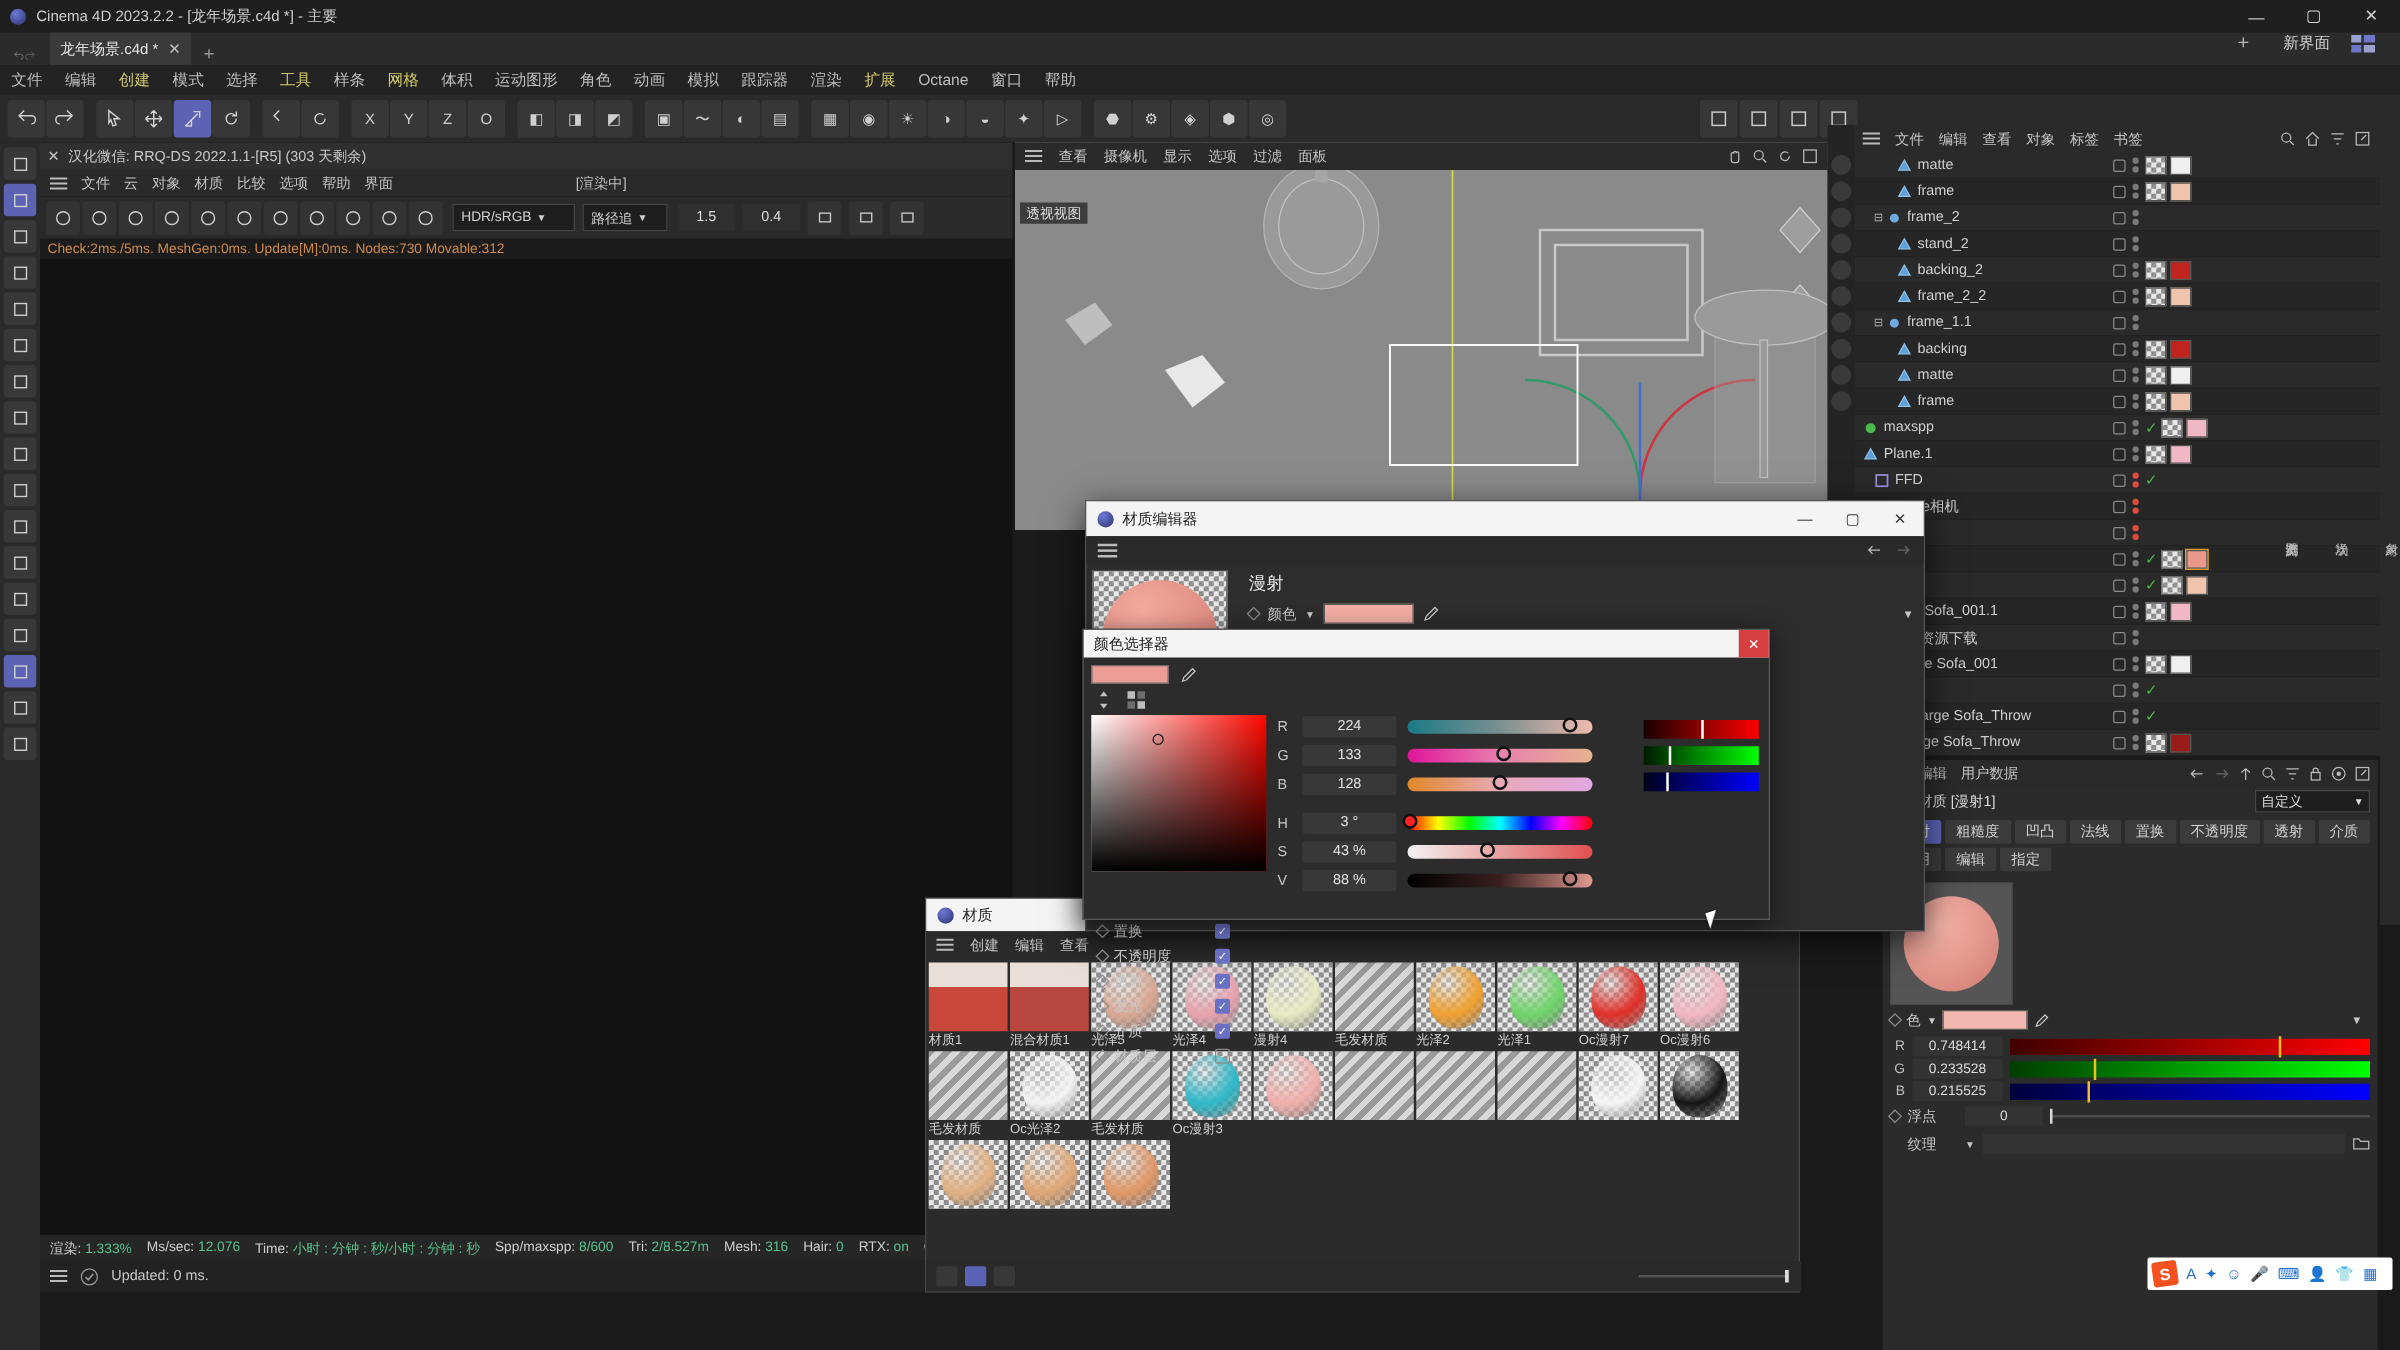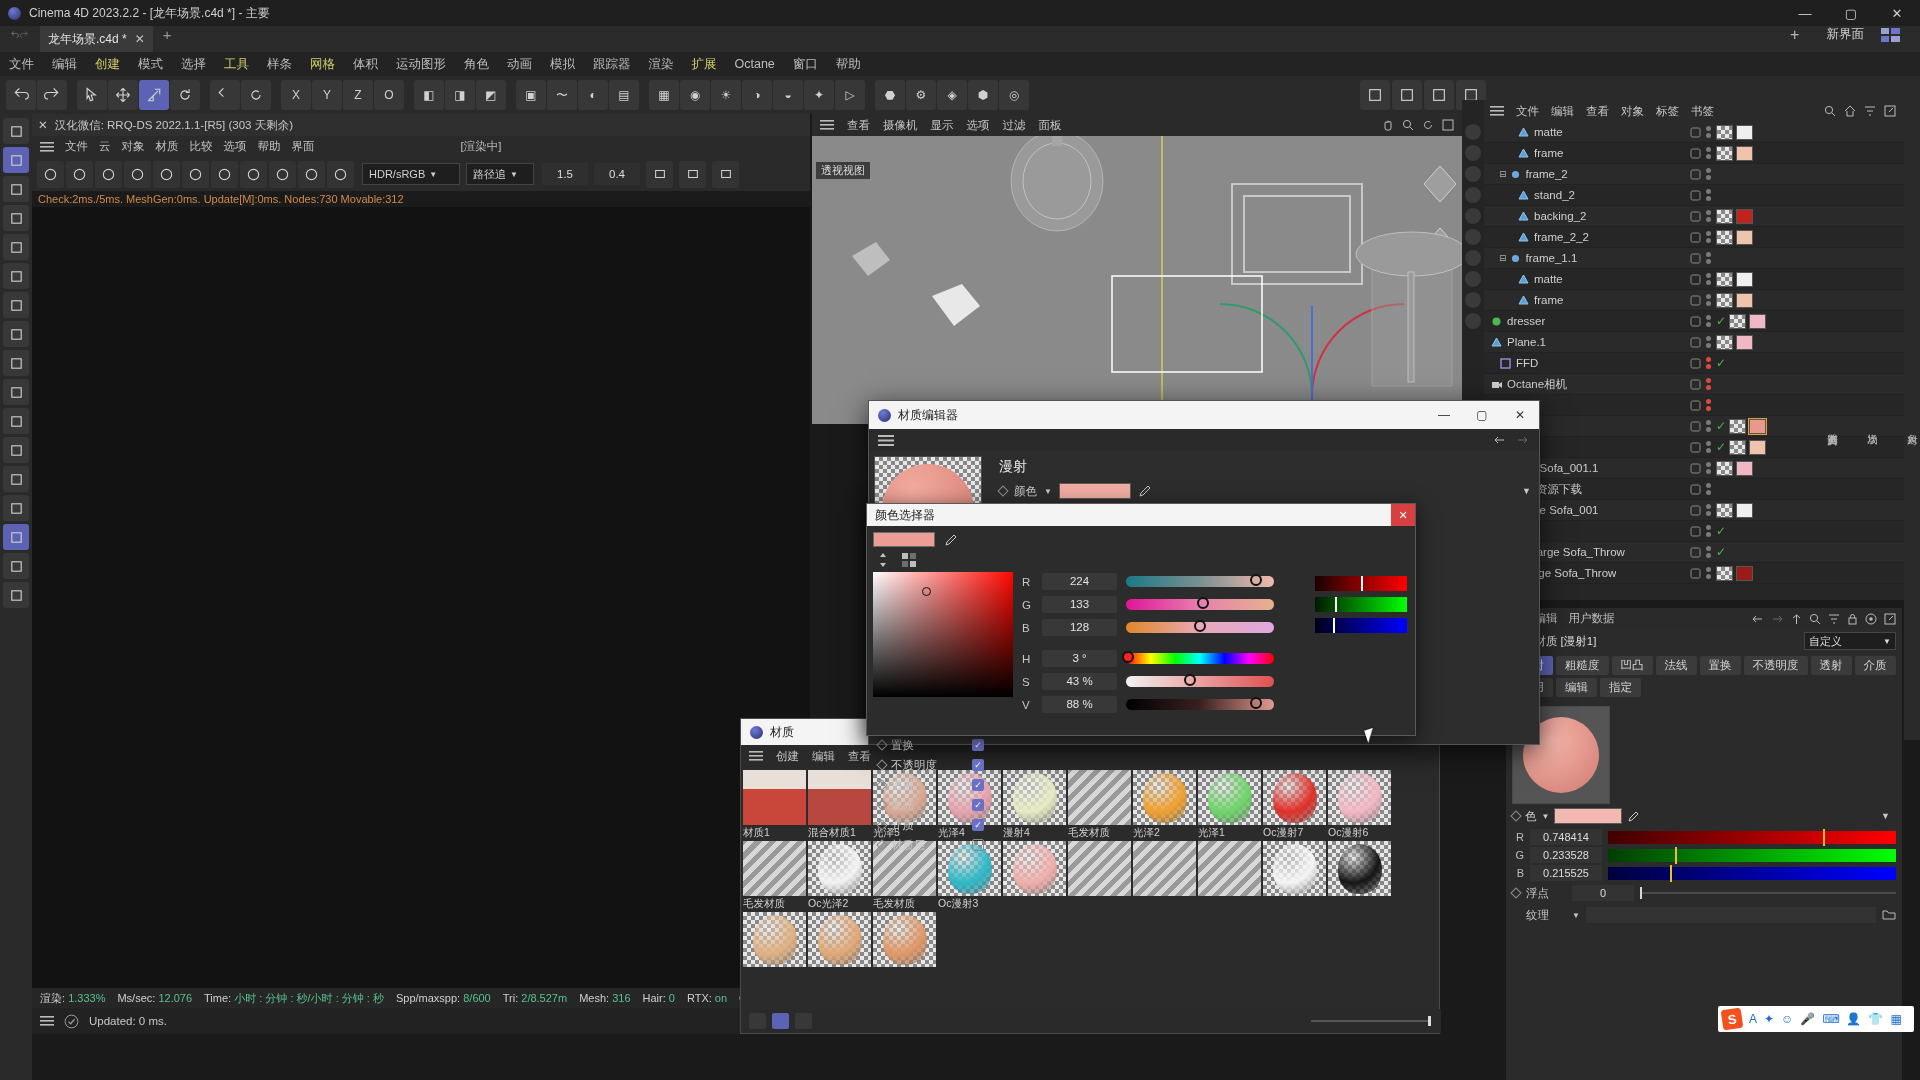--- a/index.html
+++ b/index.html
@@ -12,21 +12,21 @@
               display:flex; align-items:center; }
   .tb-icon { width:13px; height:13px; border-radius:50%; margin:0 8px 0 8px;
              background:radial-gradient(circle at 35% 30%, #6f7ad8, #2a2f6b); }
   .tb-title { font-size:12px; color:#cfcfcf; }
   .tb-btns { margin-left:auto; display:flex; height:26px; }
   .tb-btn { width:46px; height:26px; display:flex; align-items:center; justify-content:center;
             font-size:13px; color:#d0d0d0; }
 
   
   .tabrow { position:absolute; left:0; top:26px; width:1920px; height:26px; background:#2b2b2b;
-            display:flex; align-items:flex-start; }
+            display:flex; align-items:flex-end; }
   .undo-ic { width:20px; height:16px; margin-left:10px; opacity:.55; }
   .doctab { margin-left:10px; height:26px; display:flex; align-items:center; gap:8px;
             padding:0 8px; background:#3a3a3a; font-size:12px; color:#e2e2e2; }
   .doctab .x { font-size:12px; opacity:.8; }
   .plus { margin-left:10px; font-size:15px; opacity:.7; }
 
   
   .menubar { position:absolute; left:0; top:52px; width:1920px; height:24px; background:#232323;
              display:flex; align-items:center; }
   .menubar .mi { font-size:12.5px; padding:0 9px; color:#bdbdbd; white-space:nowrap; }
@@ -842,20 +842,40 @@
               <i style="width:5px;height:5px;border-radius:50%;background:#7a7a7a"></i>
             </span>
           </span>
           <span class="om-tags"></span>
         </div>
         <div class="om-row">
           <span style="width: 33px; flex: 0 0 auto;"></span>
           <span class="om-ico"><svg width="13" height="13" viewBox="0 0 13 13">
               <path d="M6.5 2 L11 10 H2 Z" fill="#5f9fd8" stroke="#8fc4ea"></path>
             </svg></span>
+          <span class="om-name">backing</span>
+          <span class="om-dots">
+            <svg width="11" height="11" viewBox="0 0 11 11">
+              <rect x="1" y="1" width="9" height="9" rx="1.5" fill="none" stroke="#8a8a8a"></rect>
+            </svg>
+            <span style="display:inline-flex;flex-direction:column;gap:2px">
+              <i style="width:5px;height:5px;border-radius:50%;background:#7a7a7a"></i>
+              <i style="width:5px;height:5px;border-radius:50%;background:#7a7a7a"></i>
+            </span>
+          </span>
+          <span class="om-tags">
+            <span class="thumb checkerboard"></span>
+            <span class="thumb" style="background:#c0241c"></span>
+          </span>
+        </div>
+        <div class="om-row">
+          <span style="width: 33px; flex: 0 0 auto;"></span>
+          <span class="om-ico"><svg width="13" height="13" viewBox="0 0 13 13">
+              <path d="M6.5 2 L11 10 H2 Z" fill="#5f9fd8" stroke="#8fc4ea"></path>
+            </svg></span>
           <span class="om-name">matte</span>
           <span class="om-dots">
             <svg width="11" height="11" viewBox="0 0 11 11">
               <rect x="1" y="1" width="9" height="9" rx="1.5" fill="none" stroke="#8a8a8a"></rect>
             </svg>
             <span style="display:inline-flex;flex-direction:column;gap:2px">
               <i style="width:5px;height:5px;border-radius:50%;background:#7a7a7a"></i>
               <i style="width:5px;height:5px;border-radius:50%;background:#7a7a7a"></i>
             </span>
           </span>
@@ -882,21 +902,21 @@
           <span class="om-tags">
             <span class="thumb checkerboard"></span>
             <span class="thumb" style="background:#f0c3ac"></span>
           </span>
         </div>
         <div class="om-row">
           <span style="width: 6px; flex: 0 0 auto;"></span>
           <span class="om-ico"><svg width="13" height="13" viewBox="0 0 13 13">
               <circle cx="6.5" cy="6.5" r="4" fill="#4db84d"></circle>
             </svg></span>
-          <span class="om-name">dresser</span>
+          <span class="om-name">maxspp</span>
           <span class="om-dots">
             <svg width="11" height="11" viewBox="0 0 11 11">
               <rect x="1" y="1" width="9" height="9" rx="1.5" fill="none" stroke="#8a8a8a"></rect>
             </svg>
             <span style="display:inline-flex;flex-direction:column;gap:2px">
               <i style="width:5px;height:5px;border-radius:50%;background:#7a7a7a"></i>
               <i style="width:5px;height:5px;border-radius:50%;background:#7a7a7a"></i>
             </span>
           </span>
           <span class="om-tags">

